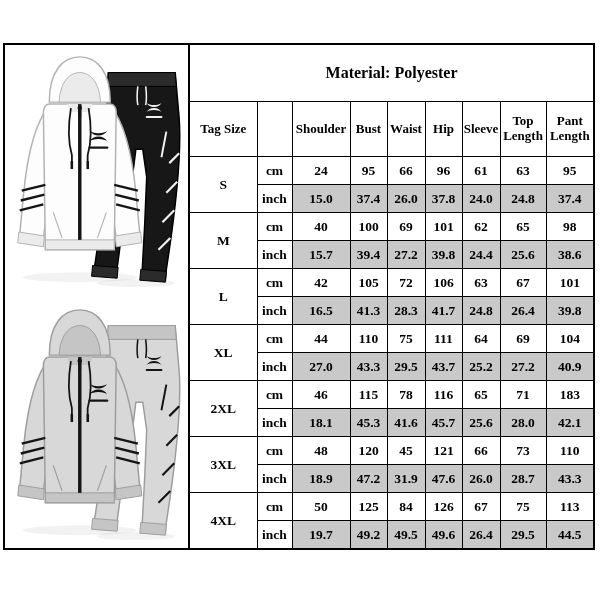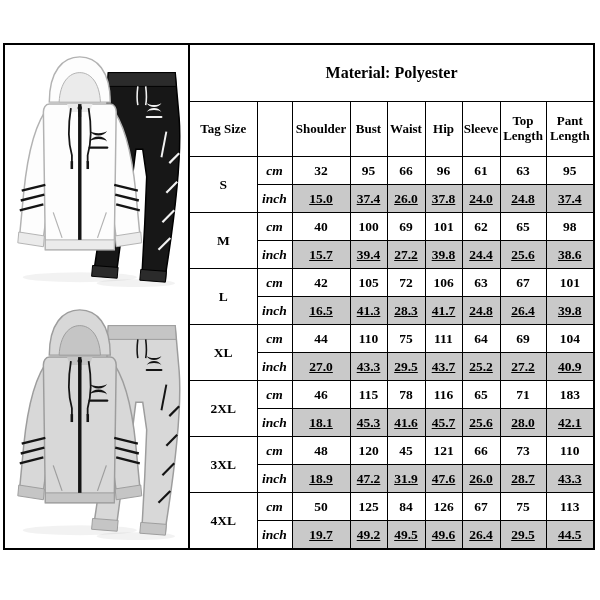--- a/index.html
+++ b/index.html
@@ -13,22 +13,22 @@
   .suit-bottom{top:255px;}
 
   table.size-table{flex:1;border-collapse:collapse;table-layout:fixed;width:407px;height:507px;
                    border:2px solid #000;}
   .size-table td{border:1.5px solid #000;text-align:center;vertical-align:middle;
                  font-weight:bold;padding:0;line-height:1.15;background:#fff;}
   td.material{height:54px;font-size:16px;}
   td.colhead{height:52px;font-size:13px;font-family:Liberation Serif, serif;}
   td.tag{font-size:14px;}
   tr.r-data td{height:26px;font-size:13.5px;}
-  td.unit{font-size:13px;font-style:italic;}
-  tr.r-inch td.val{background:#c9c9c9;text-decoration:underline;}
+  td.unit{font-size:13px;}
+  tr.r-inch td.val{background:#c9c9c9;}
   svg{display:block;}
 </style>
 </head>
 <body>
 
 <div class="canvas">
 
   <svg width="0" height="0" style="position:absolute" aria-hidden="true">
     <defs>
       <symbol id="ua" viewBox="0 0 24 16">
@@ -124,21 +124,21 @@
             <td class="colhead">Bust</td>
             <td class="colhead">Waist</td>
             <td class="colhead">Hip</td>
             <td class="colhead">Sleeve</td>
             <td class="colhead">Top Length</td>
             <td class="colhead">Pant Length</td>
           </tr>
           <tr class="r-data r-cm">
             <td class="tag" rowspan="2">S</td>
             <td class="unit">cm</td>
-            <td class="val">32</td>
+            <td class="val">24</td>
             <td class="val">95</td>
             <td class="val">66</td>
             <td class="val">96</td>
             <td class="val">61</td>
             <td class="val">63</td>
             <td class="val">95</td>
           </tr>
           <tr class="r-data r-inch">
             <td class="unit">inch</td>
             <td class="val">15.0</td>

